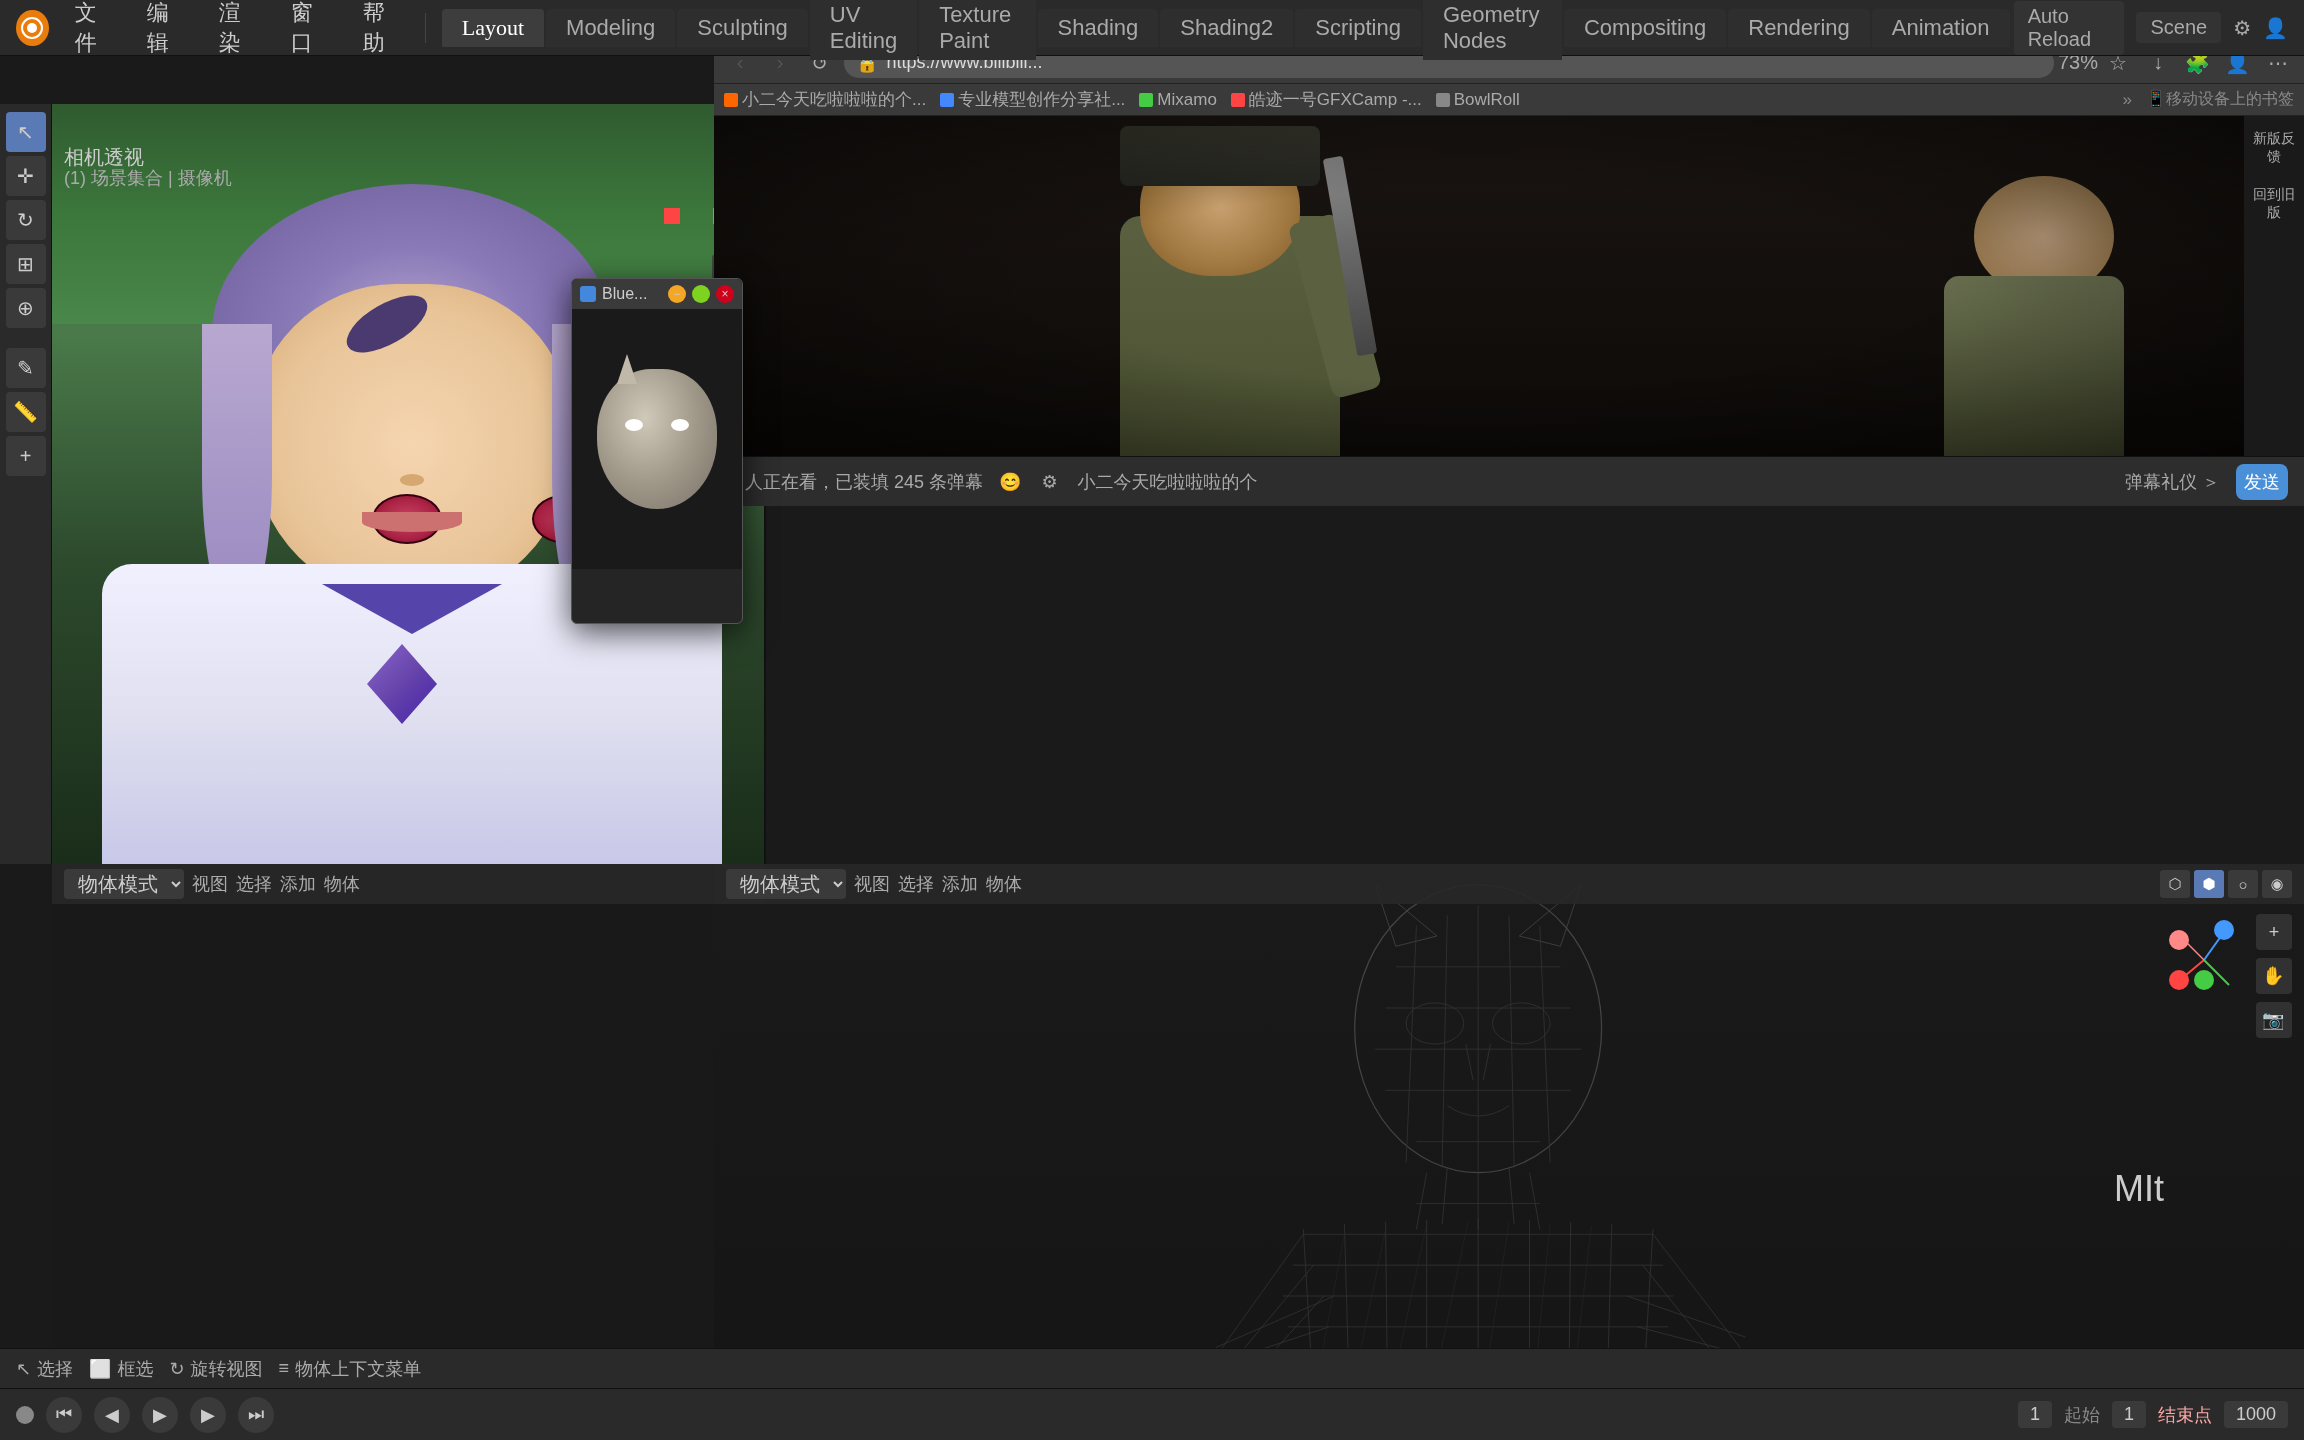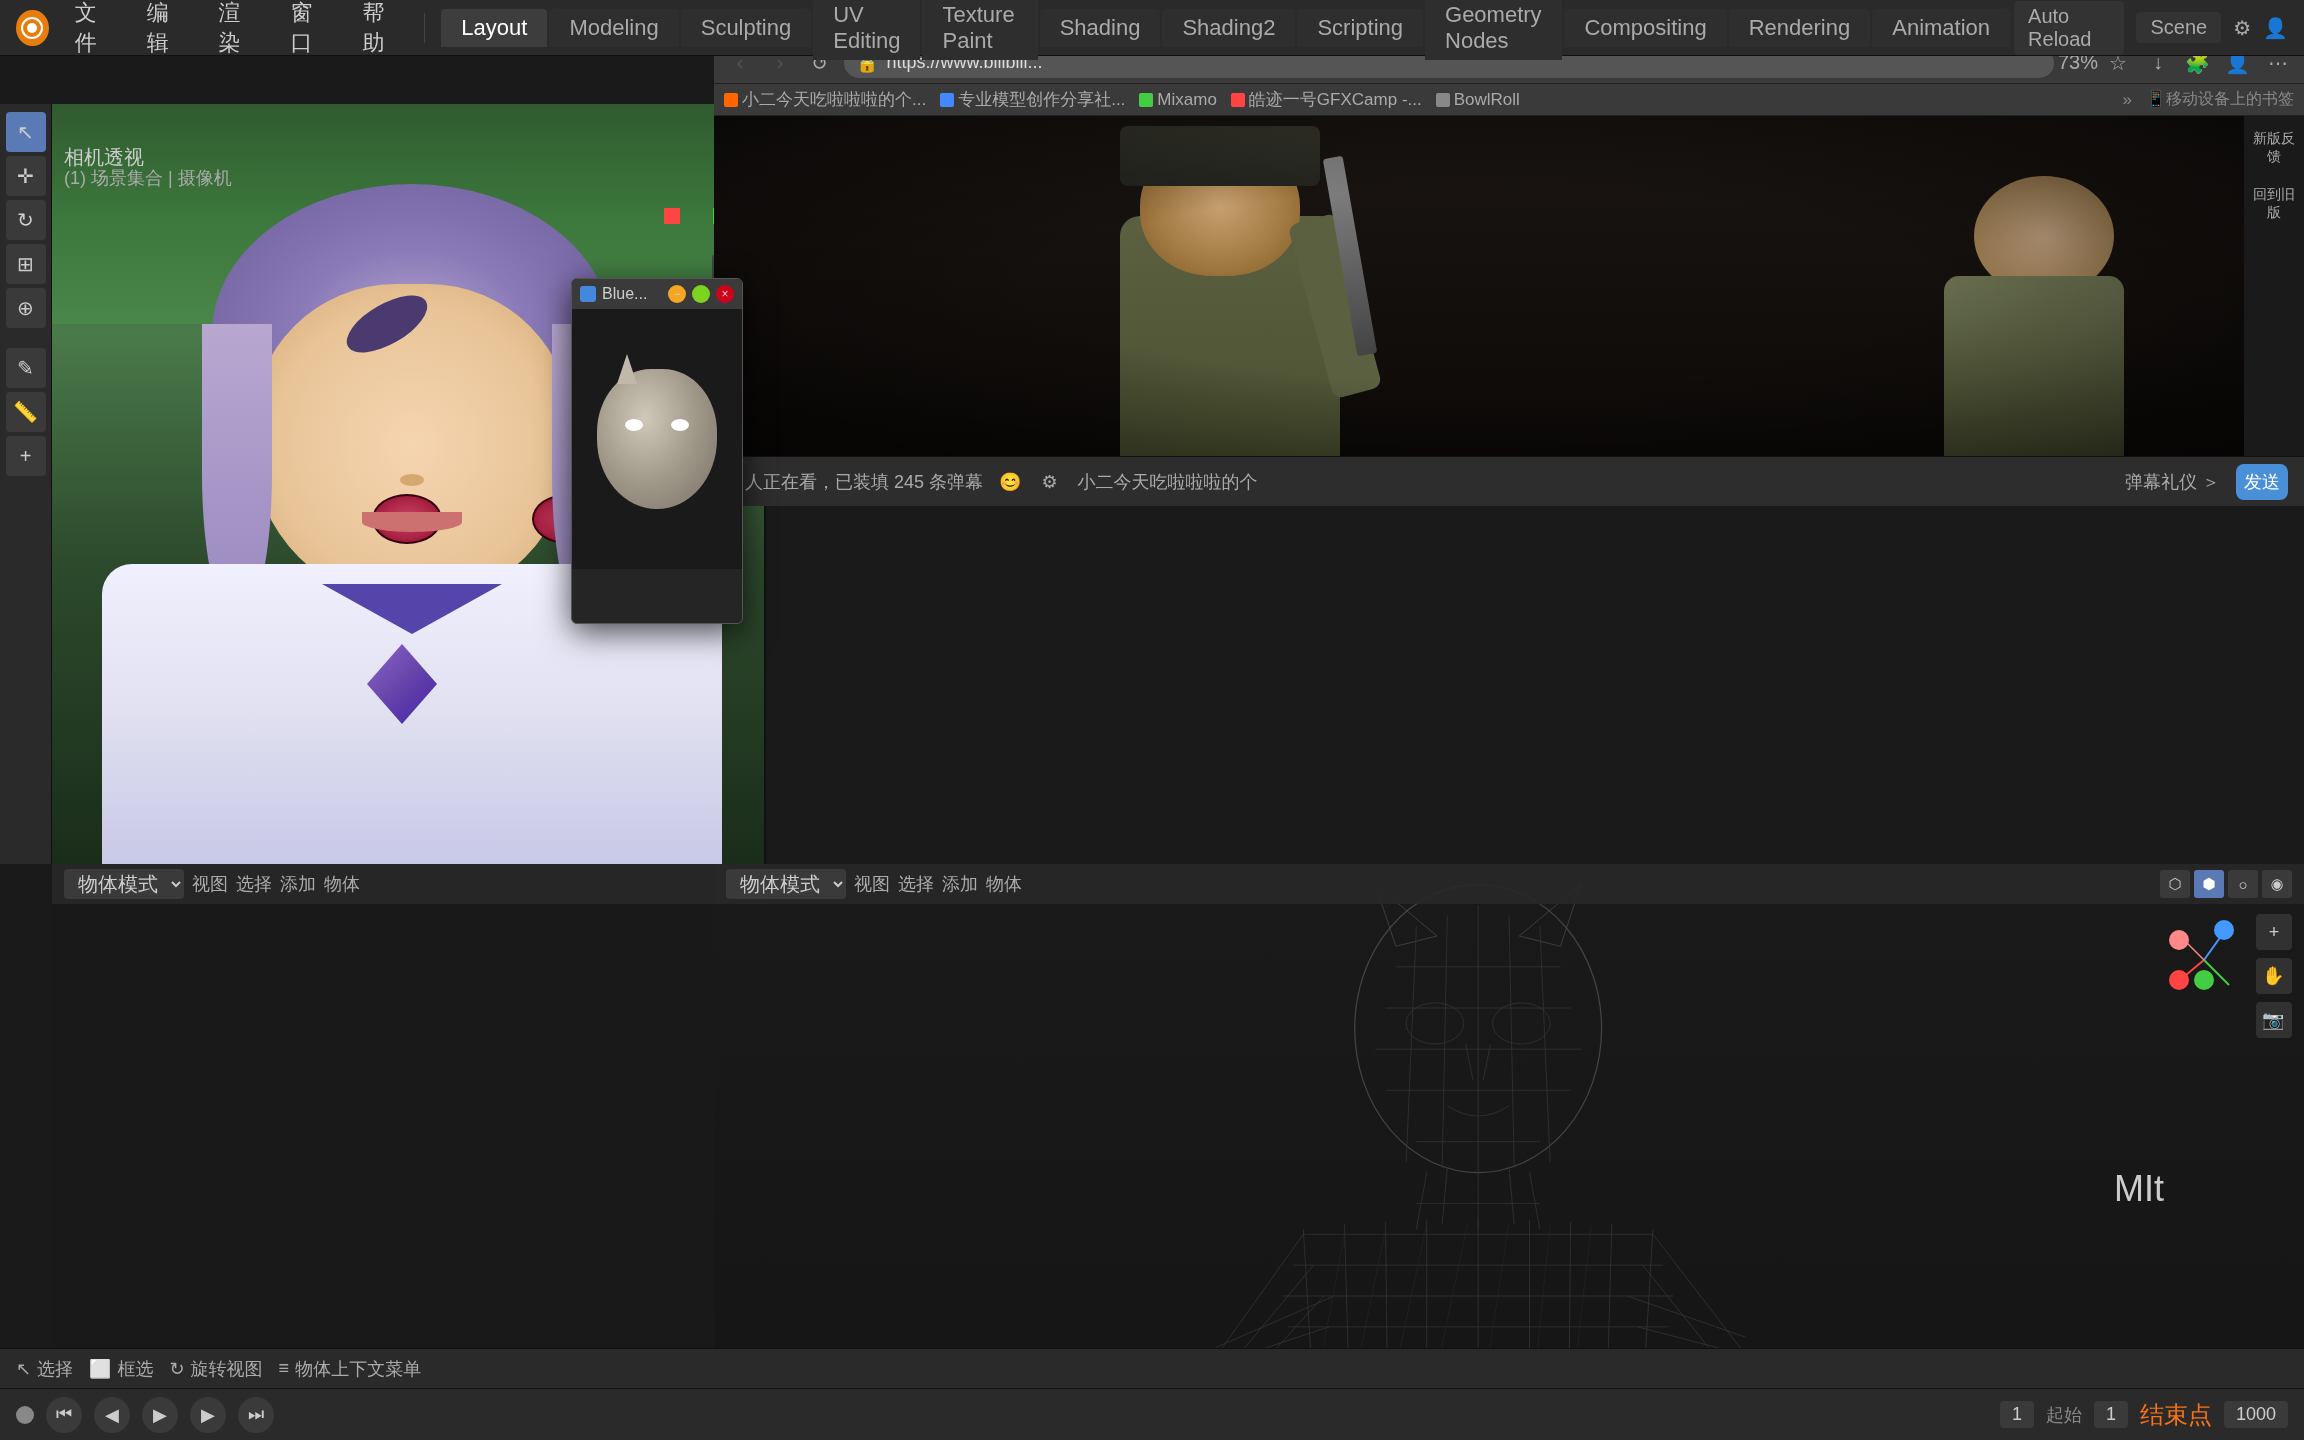--- a/index.html
+++ b/index.html
@@ -53,20 +53,21 @@
       padding: 6px 20px;
       color: #aaa;
       font-size: 22px;
       cursor: pointer;
       border-radius: 4px 4px 0 0;
       background: #2e2e2e;
     }
     .workspace-tab.active {
       background: #3d3d3d;
       color: white;
+      font-family: Liberation Serif, serif;
     }
     .top-right {
       margin-left: auto;
       display: flex;
       align-items: center;
       gap: 12px;
       color: #aaa;
       font-size: 20px;
     }
     .engine-badge {
@@ -1002,21 +1003,21 @@
   <div class="timeline-keyframe"></div>
   <div class="timeline-btn">⏮</div>
   <div class="timeline-btn">◀</div>
   <div class="timeline-btn">▶</div>
   <div class="timeline-btn">▶</div>
   <div class="timeline-btn">⏭</div>
   <div style="flex:1;"></div>
   <span class="frame-display">1</span>
   <span style="color:#888;font-size:18px;">起始</span>
   <span class="frame-display">1</span>
-  <span style="color:#f97316;font-size:24px;">结束点</span>
+  <span style="color:#fca5a5;font-size:18px;">结束点</span>
   <span class="frame-display">1000</span>
 </div>
 
 <div class="bottom-toolbar">
   <div class="bottom-toolbar-btn">
     <span>↖</span>
     <span>选择</span>
   </div>
   <div class="bottom-toolbar-btn">
     <span>⬜</span>

